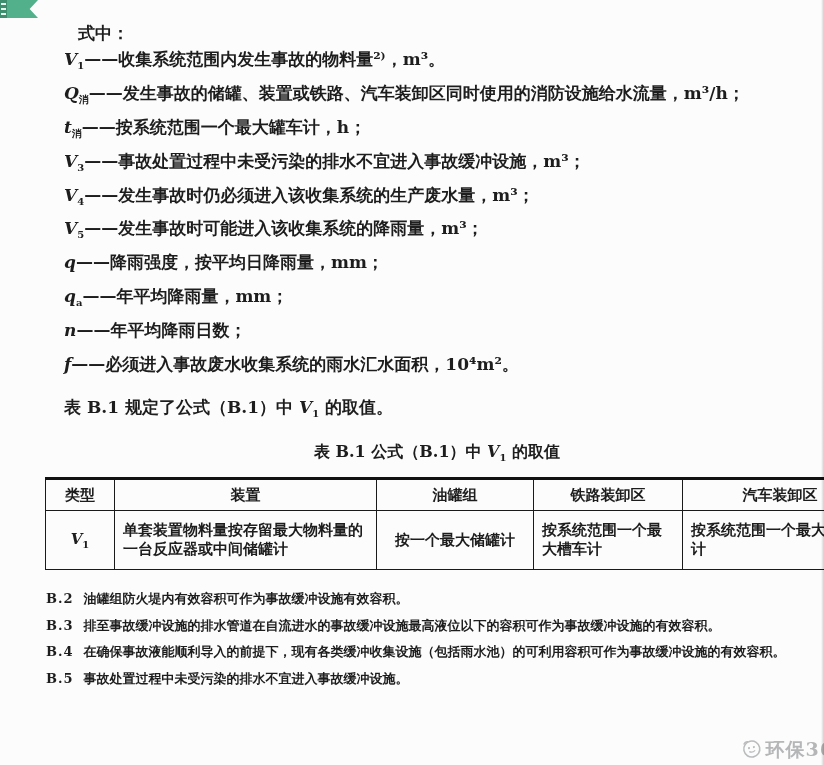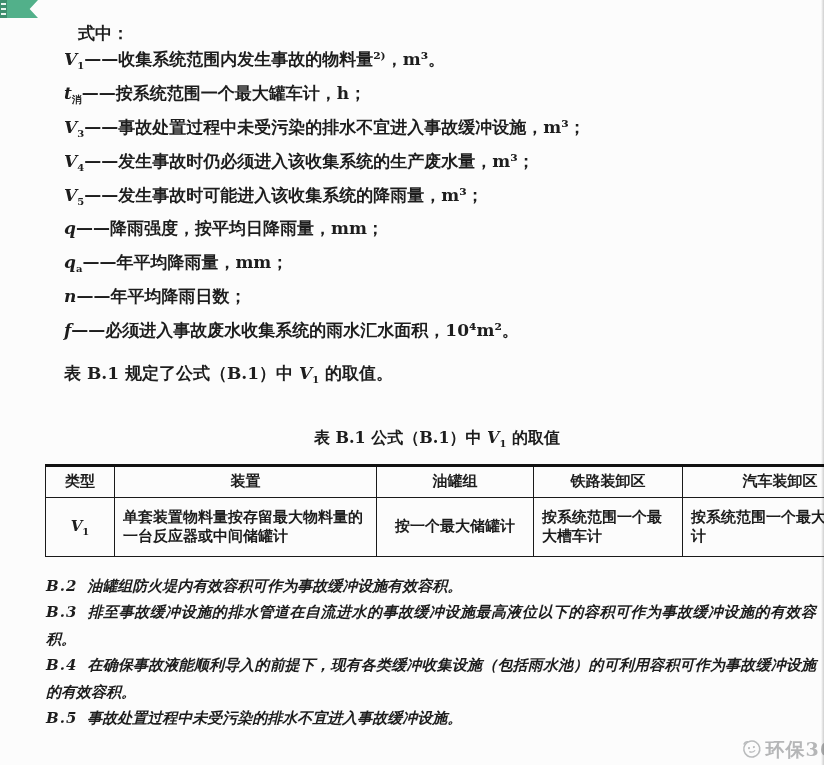--- a/index.html
+++ b/index.html
@@ -27,41 +27,41 @@
   .corner-ribbon .edge i{
     display:block;height:2px;margin:3px 1px 0 1px;background:#e8f5ee;
   }
   .content{position:absolute;left:64px;top:20px;width:748px;}
   .intro{font-size:17px;line-height:26px;font-weight:600;padding-left:14px;}
   .def-line{font-size:17px;line-height:27.5px;font-weight:600;white-space:nowrap;}
   .sym{font-style:italic;font-weight:700;font-family:"DejaVu Serif",serif;}
   .sym sub{font-size:10px;font-style:normal;font-weight:600;}
   .lead{font-size:17px;line-height:44px;font-weight:600;}
   .tbl-title{
-    width:746px;margin-top:24px;text-align:center;
+    width:746px;margin-top:4px;text-align:center;
     font-size:16px;font-weight:700;line-height:24px;
   }
   table.b1{
     border-collapse:collapse;margin-top:7px;margin-left:-19px;
     width:766px;table-layout:fixed;
     font-size:15px;font-weight:600;
   }
   table.b1 th,table.b1 td{
     border:1.5px solid #1a1a1a;padding:3px 8px;
   }
   table.b1 tr.hdr th{height:24px;font-weight:700;text-align:center;}
   table.b1 tr.bdy td{height:52px;}
   table.b1 .c0{width:52px;text-align:center;}
   table.b1 .c1{width:245px;}
   table.b1 .c2{width:140px;text-align:center;}
   table.b1 .c3{width:132px;}
   table.b1 .c4{width:178px;}
   table.b1{border-top:3px solid #111;}
   .sections{margin-top:16px;margin-left:-18px;width:770px;}
-  .sec{font-size:15px;line-height:26.5px;font-weight:600;text-align:justify;font-style:italic;}
+  .sec{font-size:13px;line-height:26.5px;font-weight:600;text-align:justify;}
   .sec b{font-weight:700;margin-right:10px;letter-spacing:1px;}
   .watermark{
     position:absolute;right:-10px;bottom:2px;
     color:#a9aaac;font-size:19px;font-weight:700;
     display:flex;align-items:center;white-space:nowrap;
     letter-spacing:1px;opacity:.85;
   }
   .wm-face{display:inline-block;margin-right:3px;transform:rotate(-12deg);}
 </style>
 </head>
@@ -76,20 +76,21 @@
         <i></i>
         <i></i>
       </span>
   </div>
 
   <div class="content">
 
     <div class="intro">式中：</div>
 
     <div class="def-line"><span class="sym"><i>V</i><sub>1</sub></span><span>——收集系统范围内发生事故的物料量²⁾，m³。</span></div>
+    <div class="def-line"><span class="sym"><i>Q</i><sub>消</sub></span><span>——发生事故的储罐、装置或铁路、汽车装卸区同时使用的消防设施给水流量，m³/h；</span></div>
     <div class="def-line"><span class="sym"><i>t</i><sub>消</sub></span><span>——按系统范围一个最大罐车计，h；</span></div>
     <div class="def-line"><span class="sym"><i>V</i><sub>3</sub></span><span>——事故处置过程中未受污染的排水不宜进入事故缓冲设施，m³；</span></div>
     <div class="def-line"><span class="sym"><i>V</i><sub>4</sub></span><span>——发生事故时仍必须进入该收集系统的生产废水量，m³；</span></div>
     <div class="def-line"><span class="sym"><i>V</i><sub>5</sub></span><span>——发生事故时可能进入该收集系统的降雨量，m³；</span></div>
     <div class="def-line"><span class="sym"><i>q</i><sub></sub></span><span>——降雨强度，按平均日降雨量，mm；</span></div>
     <div class="def-line"><span class="sym"><i>q</i><sub>a</sub></span><span>——年平均降雨量，mm；</span></div>
     <div class="def-line"><span class="sym"><i>n</i><sub></sub></span><span>——年平均降雨日数；</span></div>
     <div class="def-line"><span class="sym"><i>f</i><sub></sub></span><span>——必须进入事故废水收集系统的雨水汇水面积，10⁴m²。</span></div>
 
     <div class="lead"><span>表 B.1 规定了公式（B.1）中 </span><span class="sym"><i>V</i><sub>1</sub></span><span> 的取值。</span></div>

